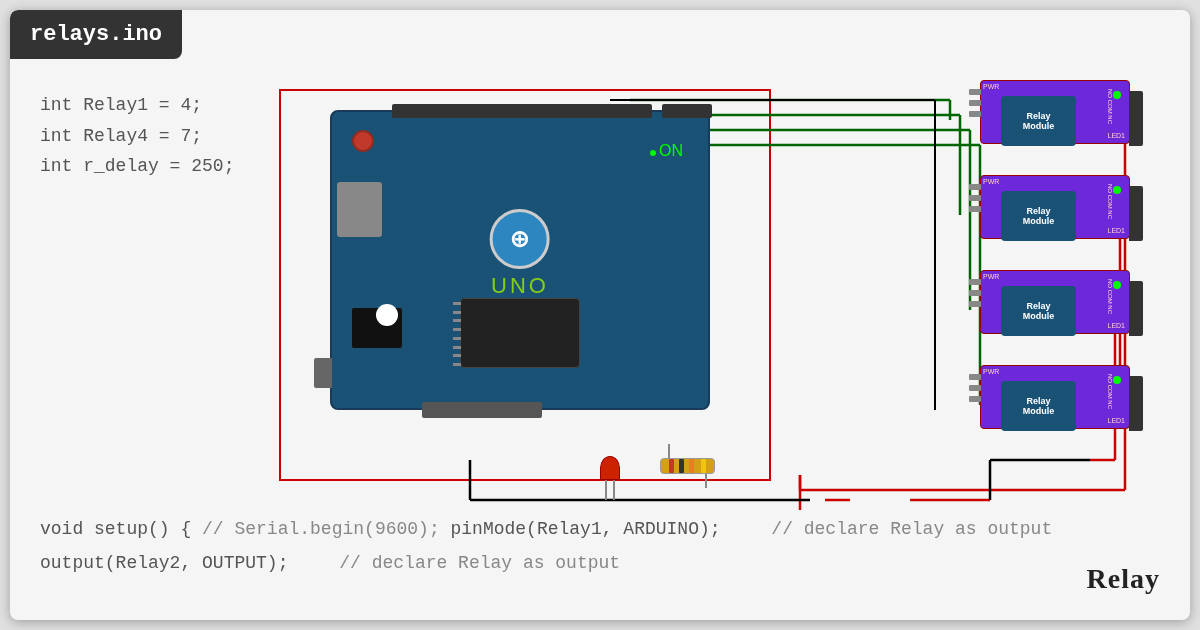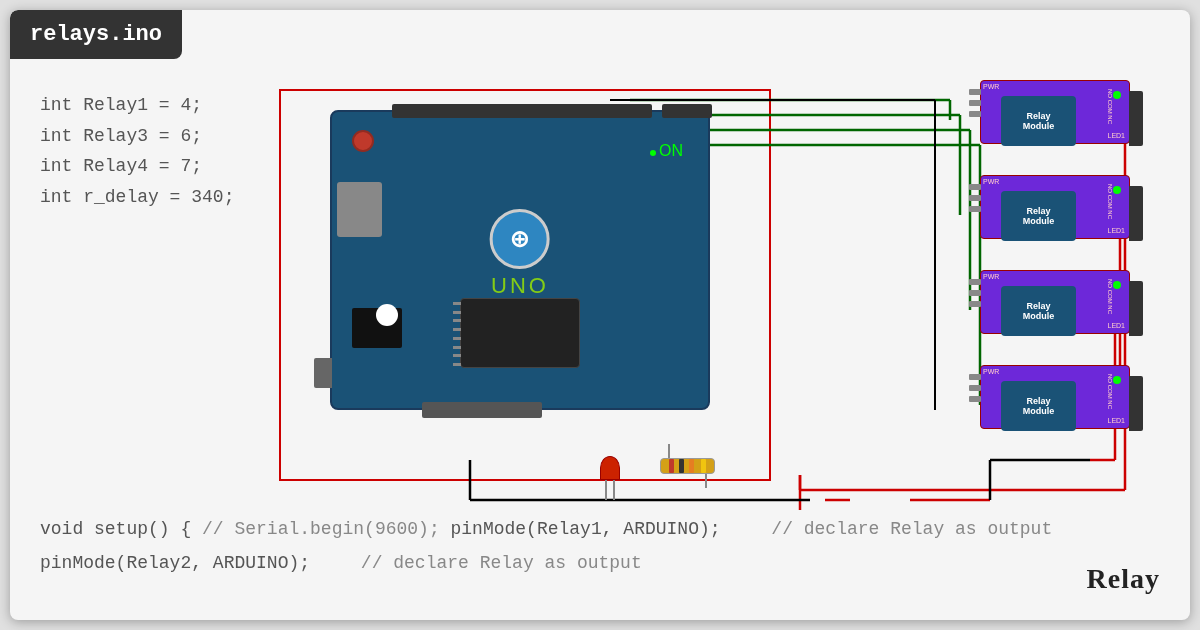--- a/index.html
+++ b/index.html
@@ -444,34 +444,33 @@
 <body>
 
 <div class="main-card">
 
   <div class="title-bar">
     <span>relays.ino</span>
   </div>
 
   <div class="code-area">
     <span class="line">int Relay1  = 4;</span>
-    <span class="line">int Relay3  = 6;</span>
     <span class="line">int Relay4  = 7;</span>
-    <span class="line">int r_delay = 340;</span>
+    <span class="line">int r_delay = 250;</span>
   </div>
 
   <div class="code-bottom">
     <span class="line">void setup() {</span>
     <span class="line comment">//  Serial.begin(9600);</span>
     <span class="line">
       <span>  pinMode(Relay1, ARDUINO);</span>
       <span style="margin-left:40px;" class="comment">// declare Relay as output</span>
     </span>
     <span class="line">
-      <span>  pinMode(Relay2, ARDUINO);</span>
+      <span>  output(Relay2, OUTPUT);</span>
       <span style="margin-left:40px;" class="comment">// declare Relay as output</span>
     </span>
   </div>
 
   <div class="wokwi-logo">Relay</div>
 
   <div class="circuit-area">
 
     <svg class="circuit-svg-container" viewBox="0 0 870 500">
 

